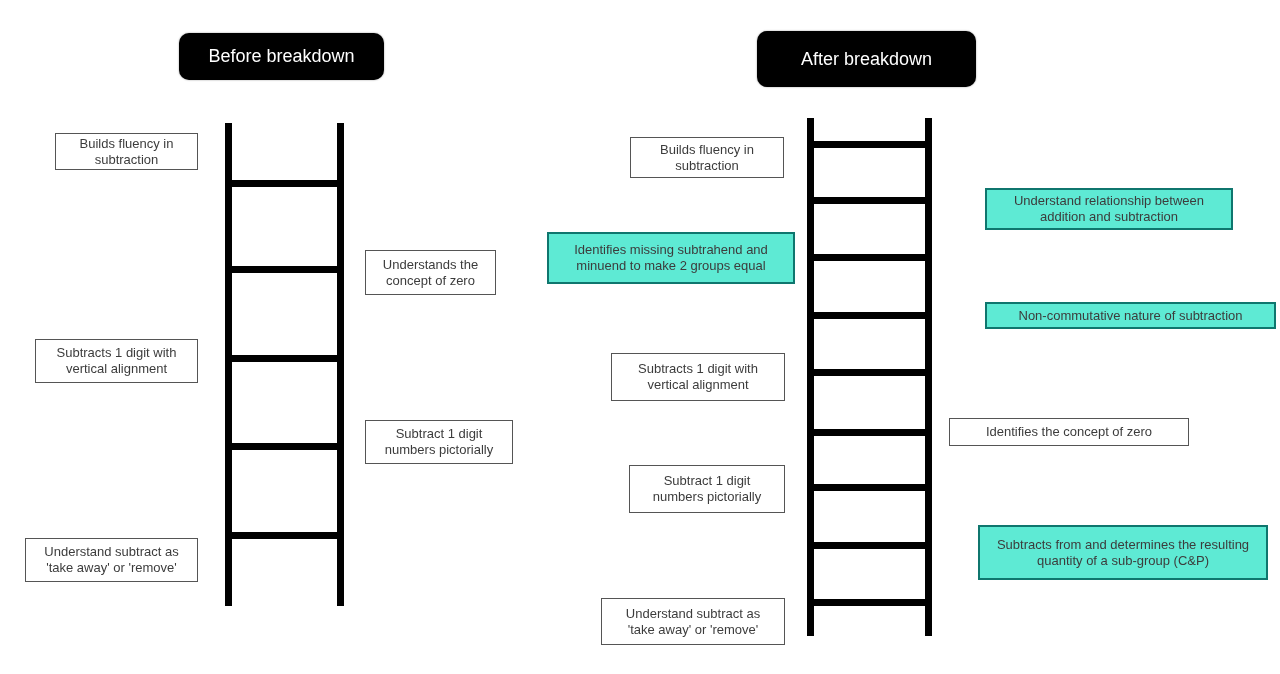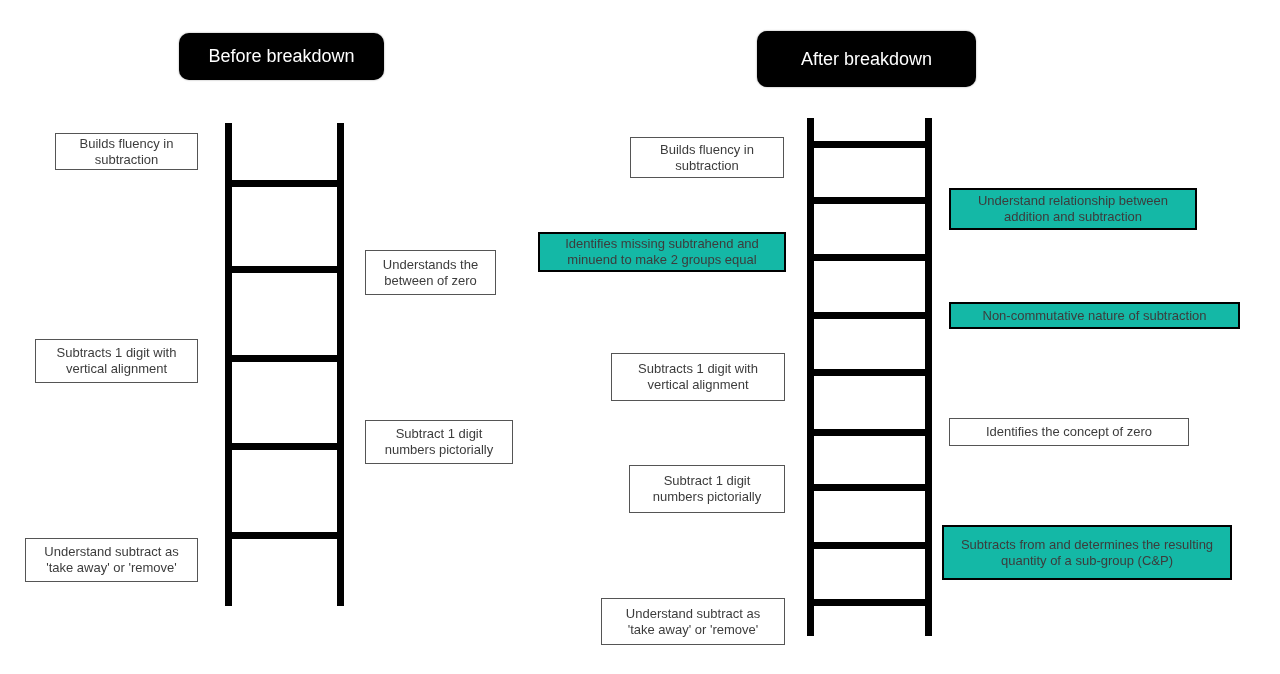--- a/index.html
+++ b/index.html
@@ -18,59 +18,59 @@
     .rail, .rung { position: absolute; background: #000; }
     .rail { width: 7px; }
     .rung { height: 7px; }
     .box {
       position: absolute; box-sizing: border-box;
       border: 1.5px solid #555; background: #fff;
       display: flex; align-items: center; justify-content: center;
       text-align: center; font-size: 13px; line-height: 16px;
       color: #3c3c3c; padding: 0 10px;
     }
-    .box.green { background: #14b8a6; border: 2px solid #000000; }
+    .box.green { background: #5eead4; border: 2px solid #0f766e; margin-left: 36px; }
   </style>
 </head>
 <body>
 
 <div class="pill" style="left:179px; top:33px; width:205px; height:47px;">Before breakdown</div>
 <div class="pill" style="left:757px; top:31px; width:219px; height:56px;">After breakdown</div>
 
 <div>
   <div class="rail" style="left:225px; top:123px; height:483px;"></div>
   <div class="rail" style="left:337px; top:123px; height:483px;"></div>
   <div class="rung" style="left:225px; top:180px; width:119px;"></div>
   <div class="rung" style="left:225px; top:266px; width:119px;"></div>
   <div class="rung" style="left:225px; top:355px; width:119px;"></div>
   <div class="rung" style="left:225px; top:443px; width:119px;"></div>
   <div class="rung" style="left:225px; top:532px; width:119px;"></div>
 </div>
 
 <div class="box" style="left:55px; top:133px; width:143px; height:37px;">Builds fluency in subtraction</div>
-<div class="box" style="left:365px; top:250px; width:131px; height:45px;">Understands the between of zero</div>
+<div class="box" style="left:365px; top:250px; width:131px; height:45px;">Understands the concept of zero</div>
 <div class="box" style="left:35px; top:339px; width:163px; height:44px;">Subtracts 1 digit with vertical alignment</div>
 <div class="box" style="left:365px; top:420px; width:148px; height:44px;">Subtract 1 digit numbers pictorially</div>
 <div class="box" style="left:25px; top:538px; width:173px; height:44px;">Understand subtract as 'take away' or 'remove'</div>
 
 <div>
   <div class="rail" style="left:807px; top:118px; height:518px;"></div>
   <div class="rail" style="left:925px; top:118px; height:518px;"></div>
   <div class="rung" style="left:807px; top:141px; width:125px;"></div>
   <div class="rung" style="left:807px; top:197px; width:125px;"></div>
   <div class="rung" style="left:807px; top:254px; width:125px;"></div>
   <div class="rung" style="left:807px; top:312px; width:125px;"></div>
   <div class="rung" style="left:807px; top:369px; width:125px;"></div>
   <div class="rung" style="left:807px; top:429px; width:125px;"></div>
   <div class="rung" style="left:807px; top:484px; width:125px;"></div>
   <div class="rung" style="left:807px; top:542px; width:125px;"></div>
   <div class="rung" style="left:807px; top:599px; width:125px;"></div>
 </div>
 
 <div class="box" style="left:630px; top:137px; width:154px; height:41px;">Builds fluency in subtraction</div>
 <div class="box green" style="left:949px; top:188px; width:248px; height:42px;">Understand relationship between addition and subtraction</div>
-<div class="box green" style="left:538px; top:232px; width:248px; height:40px;">Identifies missing subtrahend and minuend to make 2 groups equal</div>
+<div class="box green" style="left:511px; top:232px; width:248px; height:52px;">Identifies missing subtrahend and minuend to make 2 groups equal</div>
 <div class="box green" style="left:949px; top:302px; width:291px; height:27px;">Non-commutative nature of subtraction</div>
 <div class="box" style="left:611px; top:353px; width:174px; height:48px;">Subtracts 1 digit with vertical alignment</div>
 <div class="box" style="left:949px; top:418px; width:240px; height:28px;">Identifies the concept of zero</div>
 <div class="box" style="left:629px; top:465px; width:156px; height:48px;">Subtract 1 digit numbers pictorially</div>
 <div class="box green" style="left:942px; top:525px; width:290px; height:55px;">Subtracts from and determines the resulting quantity of a sub-group (C&amp;P)</div>
 <div class="box" style="left:601px; top:598px; width:184px; height:47px;">Understand subtract as 'take away' or 'remove'</div>
 
 </body></html>

